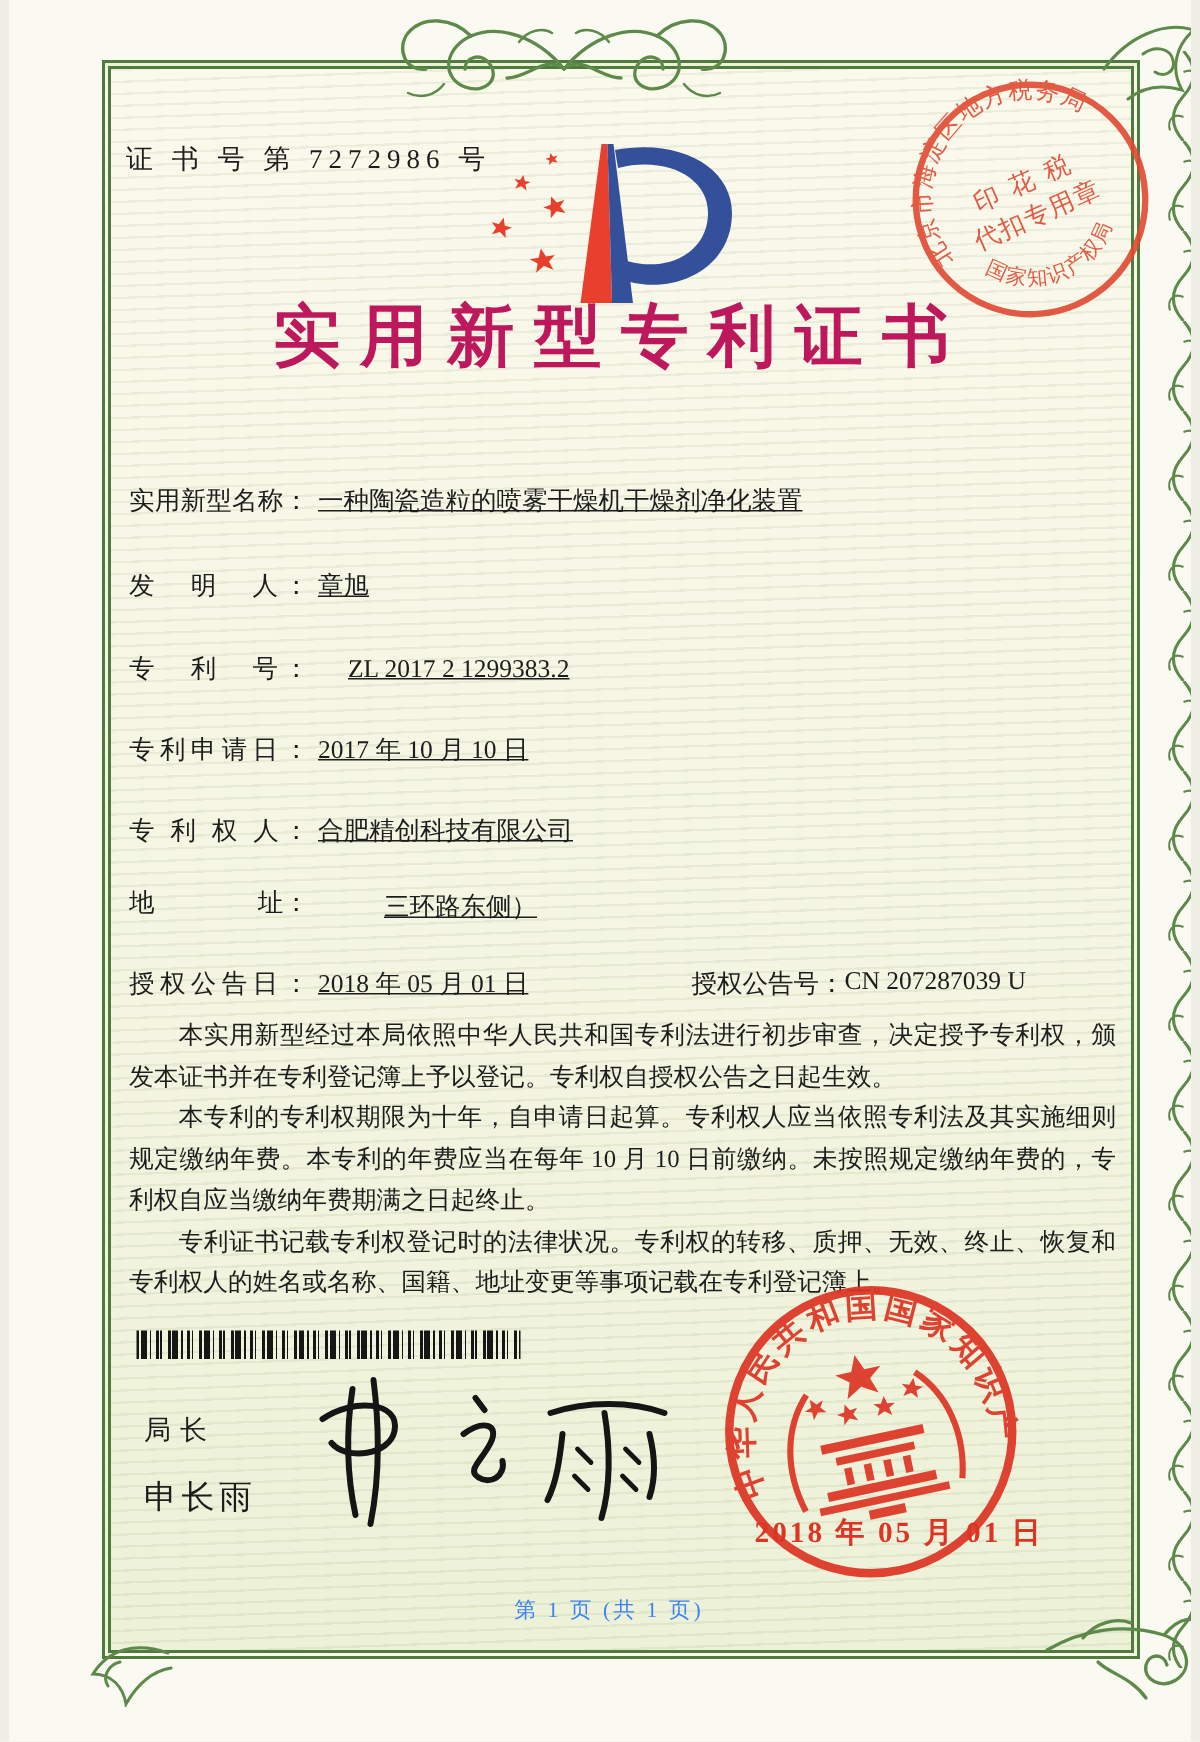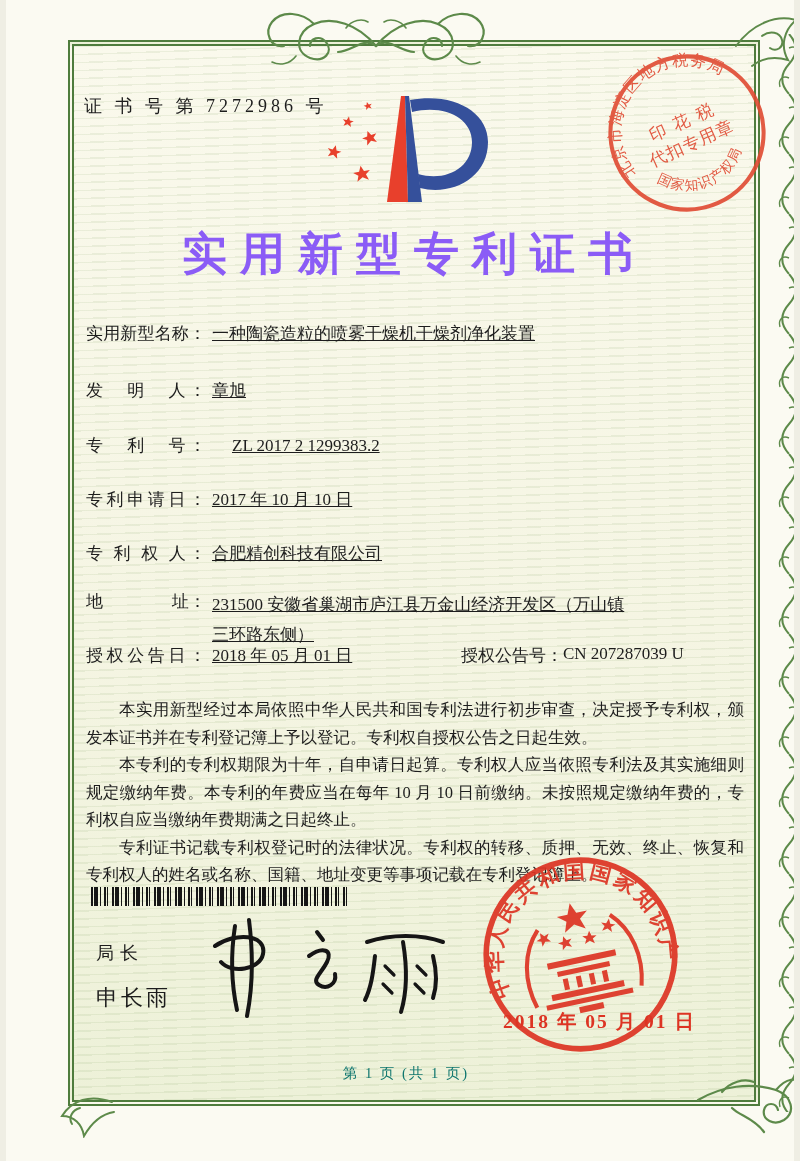--- a/index.html
+++ b/index.html
@@ -15,50 +15,50 @@
     background:linear-gradient(180deg,#faf9ec 0%,#f5f5e3 55%,#edf1d8 100%);
   }
   .frame::before{
     content:"";position:absolute;inset:0;
     background:repeating-linear-gradient(178deg,rgba(124,158,94,.12) 0 1.5px,transparent 1.5px 8px);
     pointer-events:none;
   }
   .abs{position:absolute;}
   .cert-no{left:78px;top:94px;font-size:18px;letter-spacing:4px;}
   .title{
-    left:62px;top:224px;width:692px;text-align:center;
-    font-size:45px;font-weight:bold;letter-spacing:13px;color:#8b5cf6;
+    left:62px;top:194px;width:692px;text-align:center;
+    font-size:45px;font-weight:bold;letter-spacing:13px;color:#be185d;
   }
   .field{left:80px;width:660px;display:flex;font-size:17px;line-height:1.45;}
   .field .label{
     flex:0 0 120px;white-space:nowrap;
     text-align:justify;text-align-last:justify;text-justify:inter-character;
   }
   .field .value{margin-left:6px;text-decoration:underline;}
   .addr-lines div{line-height:1.75;}
   .grant-row{left:80px;width:660px;display:flex;font-size:17px;}
   .grant-no{position:absolute;left:375px;top:0;display:flex;}
-  .bodytext{left:80px;top:676px;width:658px;font-size:16.5px;line-height:27.5px;text-align:justify;margin-top:20px;}
+  .bodytext{left:80px;top:676px;width:658px;font-size:16.5px;line-height:27.5px;text-align:justify;}
   .bodytext p{margin:0;text-indent:2em;}
   .barcode{
     left:85px;top:887px;width:256px;height:19px;
     background:repeating-linear-gradient(90deg,
       #161616 0 2px,transparent 2px 3px,
       #161616 3px 7px,transparent 7px 9px,
       #161616 9px 10px,transparent 10px 13px,
       #161616 13px 15px,transparent 15px 16px,
       #161616 16px 17px,transparent 17px 21px);
   }
   .director-title{left:90px;top:941px;font-size:18px;letter-spacing:6px;}
   .director-name{left:90px;top:983px;font-size:22px;letter-spacing:3px;}
   .seal-date{
     left:497px;top:1008px;font-size:19.5px;color:#dd3423;letter-spacing:2px;
     z-index:6;font-weight:bold;
   }
-  .footer{left:10px;top:1064px;width:780px;text-align:center;font-size:14.5px;letter-spacing:2px;color:#0f766e;}
+  .footer{left:10px;top:1064px;width:780px;text-align:center;font-size:14.5px;letter-spacing:2px;color:#3b82f6;}
   svg{display:block;}
   .seal-big{left:472px;top:852px;z-index:5;transform:rotate(-12deg);opacity:.92;}
   .stamp-tax{left:596px;top:48px;z-index:4;transform:rotate(-24deg);opacity:.9;}
   .logo{left:298px;top:90px;}
   .sig{left:185px;top:912px;z-index:3;}
   .orn{color:#5d8a4a;z-index:2;}
 </style>
 </head>
 <body>
 
@@ -170,24 +170,23 @@
     <span class="value">ZL 2017 2 1299383.2</span>
   </div>
   <div class="abs field" style="top:488px;">
     <span class="label">专利申请日：</span>
     <span class="value">2017 年 10 月 10 日</span>
   </div>
   <div class="abs field" style="top:542px;">
     <span class="label">专 利 权 人：</span>
     <span class="value">合肥精创科技有限公司</span>
   </div>
-  <div class="abs field" style="top:590px;">
+  <div class="abs field" style="top:590px;gap:44px;">
     <span class="label">地　　　　址：</span>
     <span class="value addr-lines">
-      <div>231500 安徽省巢湖市庐江县万金山经济开发区（万山镇</div>
       <div>三环路东侧）</div>
     </span>
   </div>
   <div class="abs grant-row" style="top:644px;">
     <div class="field" style="position:static;display:flex;">
       <span class="label">授权公告日：</span>
       <span class="value">2018 年 05 月 01 日</span>
     </div>
     <div class="grant-no">
       <span class="label" style="width:auto;">授权公告号：</span>

